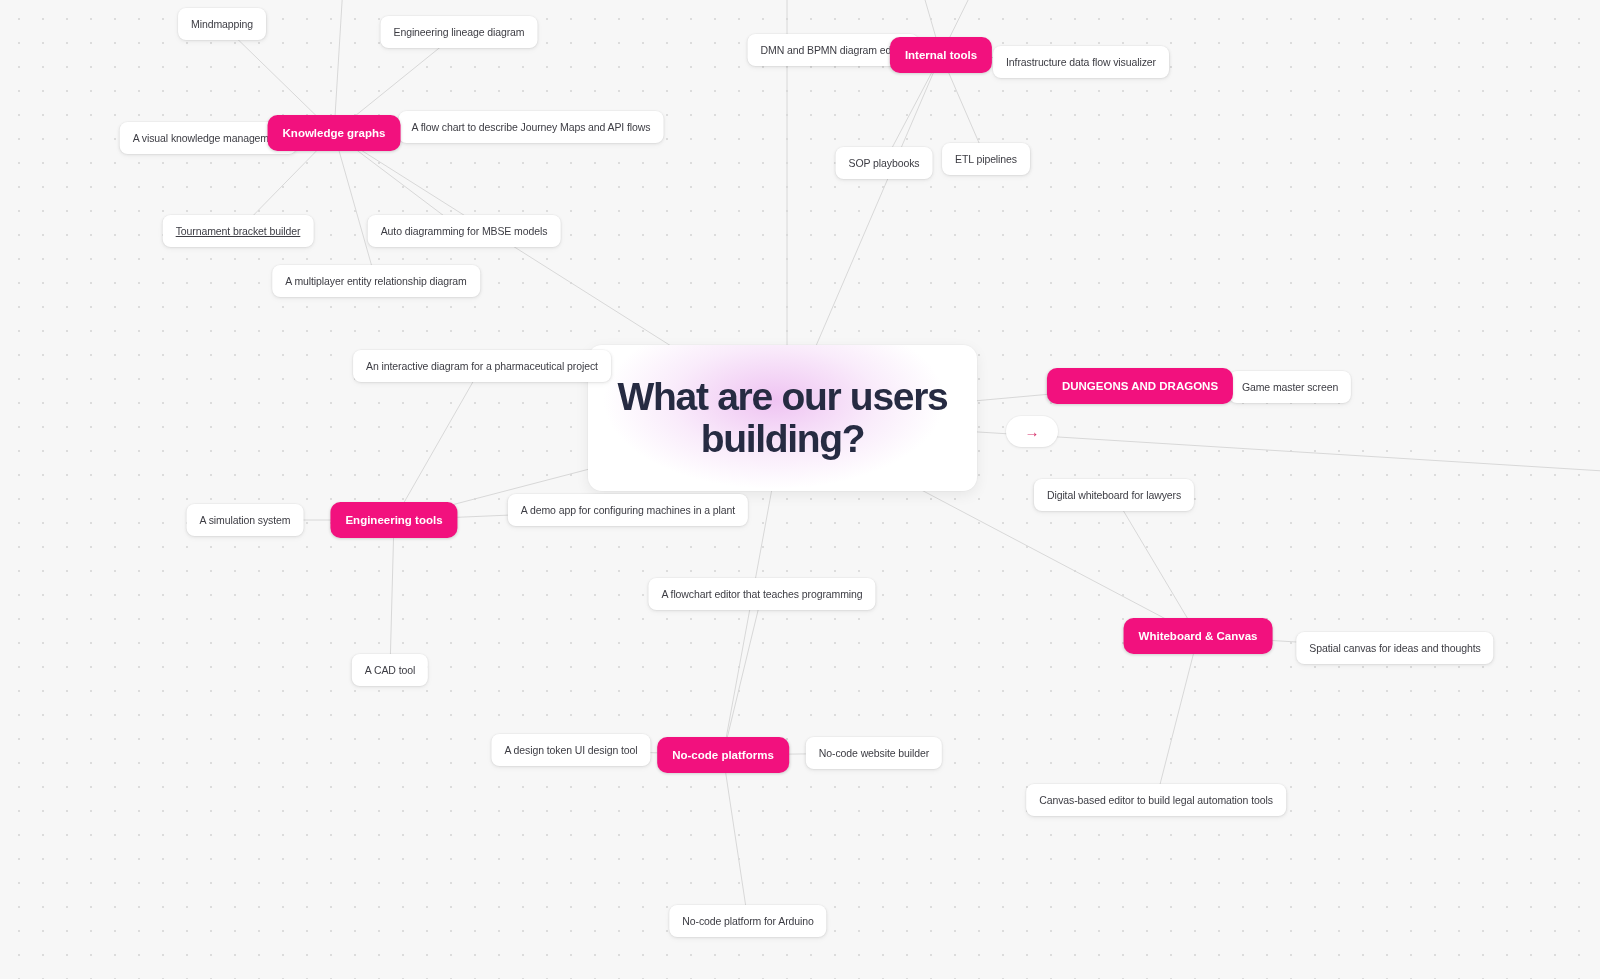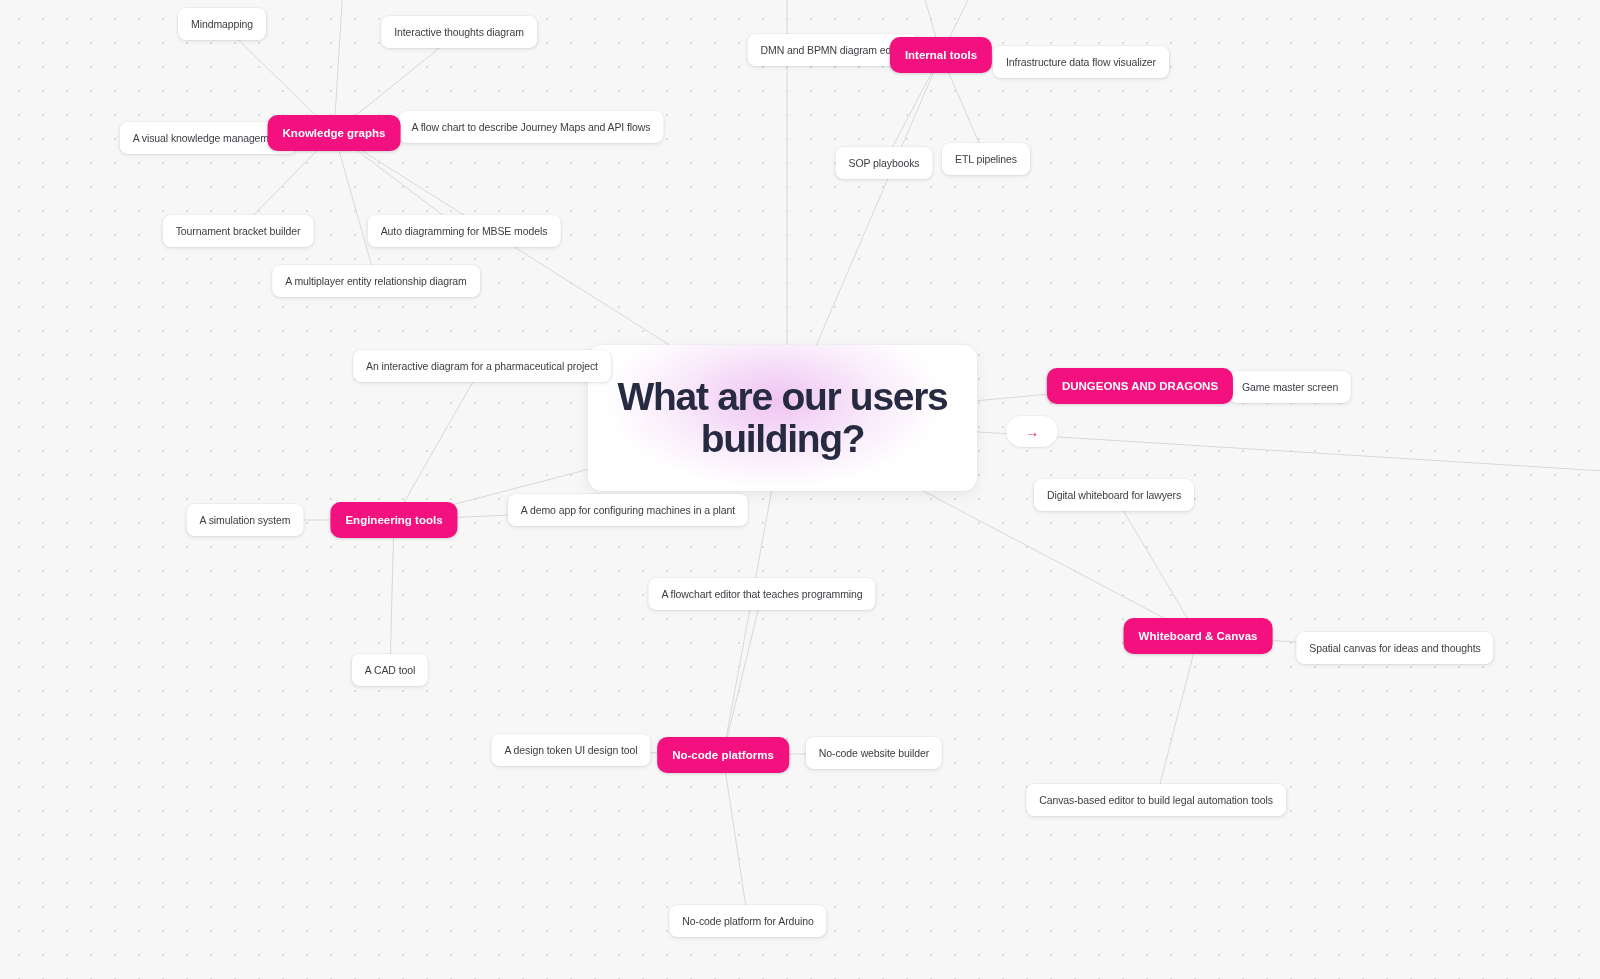--- a/index.html
+++ b/index.html
@@ -94,28 +94,28 @@
 
   <div class="center-card">
     <div class="center-glow"></div>
     <h1 class="center-title">What are our users building?</h1>
   </div>
 
   <div class="pill">
     <span>→</span>
   </div>
 <div class="node leaf" style="left: 222px; top: 24px;">Mindmapping</div>
-    <div class="node leaf" style="left: 459px; top: 32px;">Interactive thoughts diagram</div>
+    <div class="node leaf" style="left: 459px; top: 32px;">Engineering lineage diagram</div>
     <div class="node leaf" style="left: 833px; top: 50px;">DMN and BPMN diagram editor</div>
     <div class="node leaf" style="left: 1081px; top: 62px;">Infrastructure data flow visualizer</div>
     <div class="node leaf" style="left: 208px; top: 138px;">A visual knowledge management</div>
     <div class="node leaf" style="left: 531px; top: 127px;">A flow chart to describe Journey Maps and API flows</div>
     <div class="node leaf" style="left: 884px; top: 163px;">SOP playbooks</div>
     <div class="node leaf" style="left: 986px; top: 159px;">ETL pipelines</div>
-    <div class="node leaf" style="left: 238px; top: 231px;">Tournament bracket builder</div>
+    <div class="node leaf" style="left: 238px; top: 231px; text-decoration: underline;">Tournament bracket builder</div>
     <div class="node leaf" style="left: 464px; top: 231px;">Auto diagramming for MBSE models</div>
     <div class="node leaf" style="left: 482px; top: 366px;">An interactive diagram for a pharmaceutical project</div>
     <div class="node leaf" style="left: 376px; top: 281px;">A multiplayer entity relationship diagram</div>
     <div class="node leaf" style="left: 1290px; top: 387px;">Game master screen</div>
     <div class="node leaf" style="left: 1114px; top: 495px;">Digital whiteboard for lawyers</div>
     <div class="node leaf" style="left: 245px; top: 520px;">A simulation system</div>
     <div class="node leaf" style="left: 628px; top: 510px;">A demo app for configuring machines in a plant</div>
     <div class="node leaf" style="left: 1395px; top: 648px;">Spatial canvas for ideas and thoughts</div>
     <div class="node leaf" style="left: 762px; top: 594px;">A flowchart editor that teaches programming</div>
     <div class="node leaf" style="left: 390px; top: 670px;">A CAD tool</div>

